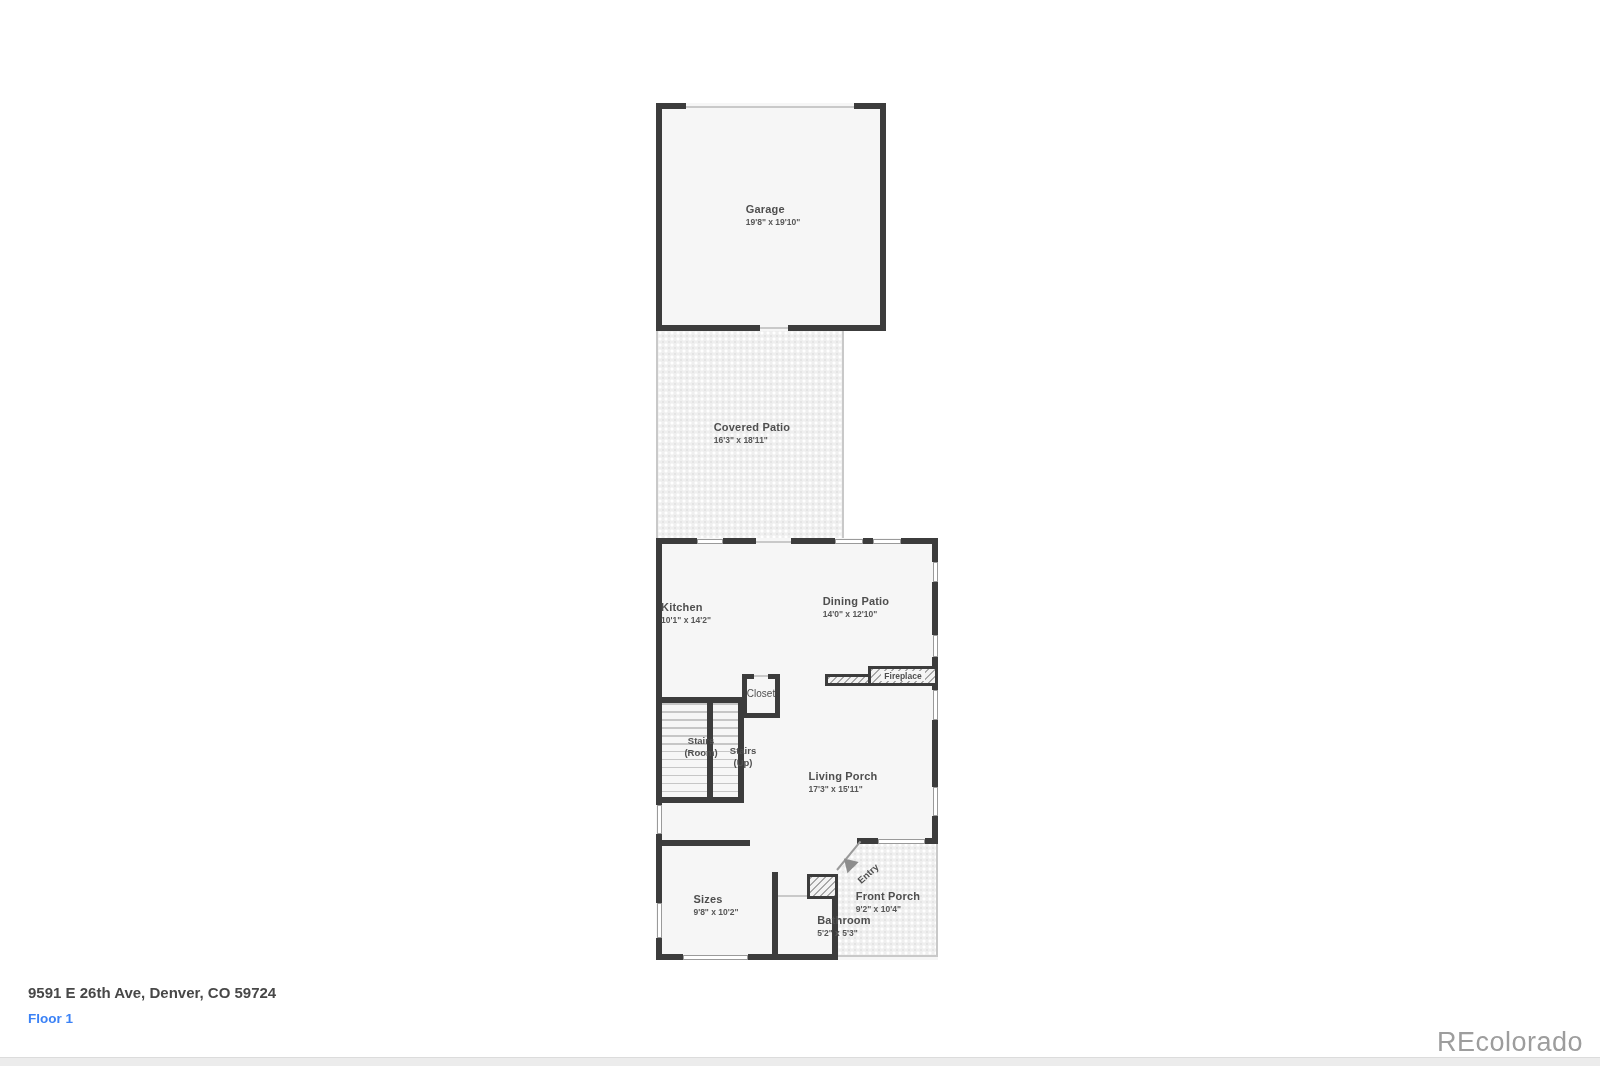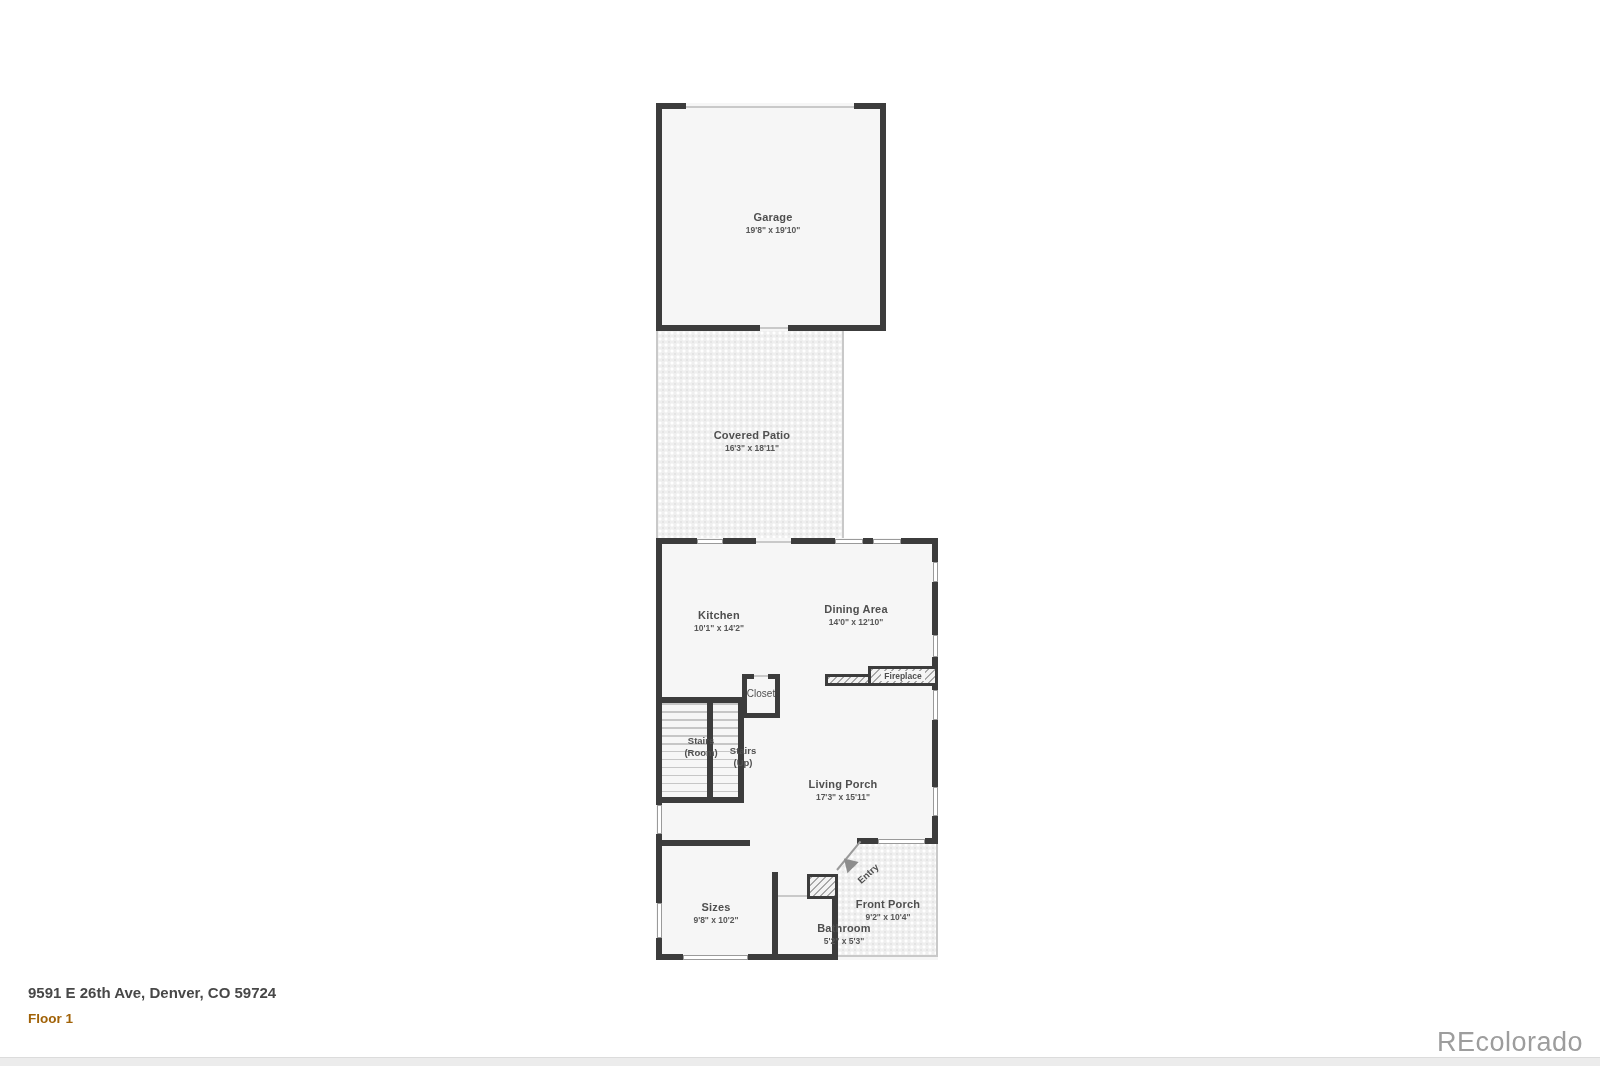--- a/index.html
+++ b/index.html
@@ -20,30 +20,30 @@
         border:3px solid #3c3c3c;display:flex;align-items:center;justify-content:center;}
   .fireplace-chip{font-size:8.5px;font-weight:bold;color:#4f4f4f;background:#f6f6f6;
         padding:0 3px;line-height:10px;white-space:nowrap;}
   .halfwall{position:absolute;left:825px;top:674px;width:47px;height:12px;border:3px solid #3c3c3c;}
   .entry-closet{position:absolute;left:807px;top:874px;width:31px;height:25px;border:3px solid #3c3c3c;}
   .diag{position:absolute;left:837px;top:869px;width:37px;height:2px;background:#9a9a9a;
         transform:rotate(-50.6deg);transform-origin:0 50%;}
   .arrow{position:absolute;left:842px;top:855px;width:0;height:0;
         border-top:8px solid transparent;border-bottom:8px solid transparent;
         border-right:13px solid #8d8d8d;transform:rotate(45deg);}
-  .rlabel{position:absolute;transform:translateX(-50%);text-align:center;white-space:nowrap;color:#4f4f4f;margin-top:8px;}
+  .rlabel{position:absolute;transform:translateX(-50%);white-space:nowrap;color:#4f4f4f;}
   .rname{display:block;font-size:11px;font-weight:bold;line-height:13px;letter-spacing:.2px;}
   .rdims{display:block;font-size:8.5px;font-weight:bold;line-height:10px;margin-top:1px;color:#575757;}
   .slabel{position:absolute;transform:translateX(-50%);text-align:center;white-space:nowrap;color:#4f4f4f;}
   .slabel span{display:block;font-size:9.5px;font-weight:bold;line-height:11.5px;margin-left:34px;}
   .closet-label{position:absolute;transform:translateX(-50%);font-size:10px;font-weight:normal;color:#4f4f4f;white-space:nowrap;}
   .entry-label{position:absolute;left:847px;top:868px;width:42px;text-align:center;
         font-size:9.5px;font-weight:bold;color:#4f4f4f;transform:rotate(-42deg);}
   .addr{position:absolute;left:28px;top:984px;font-size:15px;font-weight:bold;color:#484848;}
-  .floor{position:absolute;left:28px;top:1011px;font-size:13.5px;font-weight:bold;color:#a16207;}
+  .floor{position:absolute;left:28px;top:1011px;font-size:13.5px;font-weight:bold;color:#3b82f6;}
   .disclaimer{position:absolute;left:783px;top:1017px;transform:translateX(-50%);
         font-size:12px;font-weight:bold;color:#4f4f4f;white-space:nowrap;}
   .watermark{position:absolute;left:1437px;top:1027px;font-size:27px;color:#9d9d9d;letter-spacing:.5px;}
   .bottom-strip{position:absolute;left:0;top:1057px;width:1600px;height:9px;background:#ececec;border-top:1px solid #dcdcdc;}
 </style>
 </head>
 <body>
 
 <div class="canvas">
 
@@ -126,26 +126,26 @@
   <div class="entry-label">Entry</div>
 
   <div class="rlabel" style="left:773px;top:203px">
     <span class="rname">Garage</span>
     <span class="rdims">19'8" x 19'10"</span>
   </div>
   <div class="rlabel" style="left:752px;top:421px">
     <span class="rname">Covered Patio</span>
     <span class="rdims">16'3" x 18'11"</span>
   </div>
-  <div class="rlabel" style="left:719px;top:601px">
+  <div class="rlabel" style="left:686px;top:601px">
     <span class="rname">Kitchen</span>
     <span class="rdims">10'1" x 14'2"</span>
   </div>
   <div class="rlabel" style="left:856px;top:595px">
-    <span class="rname">Dining Area</span>
+    <span class="rname">Dining Patio</span>
     <span class="rdims">14'0" x 12'10"</span>
   </div>
   <div class="rlabel" style="left:843px;top:770px">
     <span class="rname">Living Porch</span>
     <span class="rdims">17'3" x 15'11"</span>
   </div>
   <div class="rlabel" style="left:716px;top:893px">
     <span class="rname">Sizes</span>
     <span class="rdims">9'8" x 10'2"</span>
   </div>

